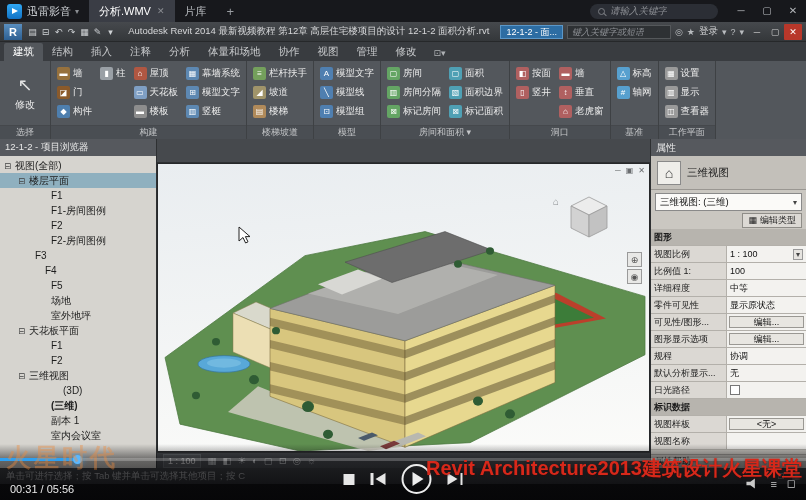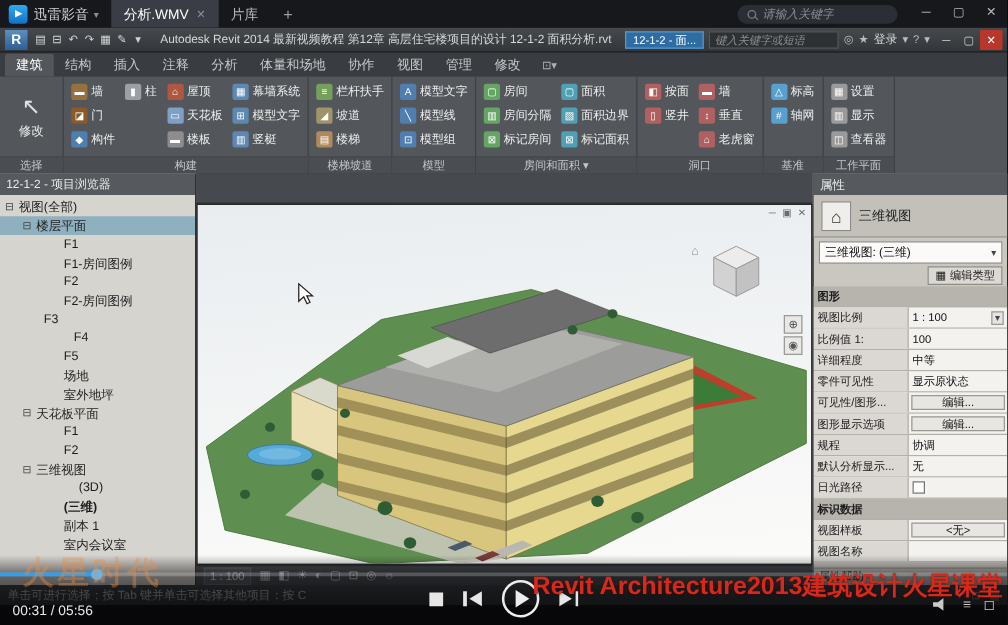--- a/index.html
+++ b/index.html
@@ -161,21 +161,21 @@
   .playbtn .tri { width:0; height:0; border-left:11px solid #ededed; border-top:7px solid transparent;
     border-bottom:7px solid transparent; margin-left:3px; }
   .pright { position:absolute; right:10px; bottom:10px; display:flex; align-items:center; gap:10px; }
   .volicon { width:14px; height:12px; background:#c9c9c9;
     clip-path:polygon(0 35%,28% 35%,60% 8%,60% 92%,28% 65%,0 65%); }
   .ricright { color:#c9c9c9; font-size:11px; }
 
   
   .wm-red { position:absolute; right:4px; bottom:18px; font-size:20px; font-weight:bold;
     color:#d7281a; white-space:nowrap; text-shadow:0 1px 2px rgba(60,0,0,.5); z-index:30; }
-  .wm-ghost { position:absolute; left:18px; bottom:26px; font-size:25px; font-weight:bold;
+  .wm-ghost { position:absolute; left:6px; bottom:26px; font-size:25px; font-weight:bold;
     color:rgba(240,140,60,.4); letter-spacing:3px; z-index:29; white-space:nowrap; }
 </style>
 </head>
 <body>
 
 <div id="stage">
 
   <div class="pbar">
     <div class="plogo">
         <i></i>
@@ -500,21 +500,21 @@
               <div class="trow" style="padding-left: 40px;">
                 <span class="texp"></span>
                 <span class="tlbl">F2-房间图例</span>
               </div>
 
               <div class="trow" style="padding-left: 24px;">
                 <span class="texp"></span>
                 <span class="tlbl">F3</span>
               </div>
 
-              <div class="trow" style="padding-left: 48px;">
+              <div class="trow" style="padding-left: 34px;">
                 <span class="texp"></span>
                 <span class="tlbl">F4</span>
               </div>
 
               <div class="trow" style="padding-left: 40px;">
                 <span class="texp"></span>
                 <span class="tlbl">F5</span>
               </div>
 
               <div class="trow" style="padding-left: 40px; align-items: center;">

